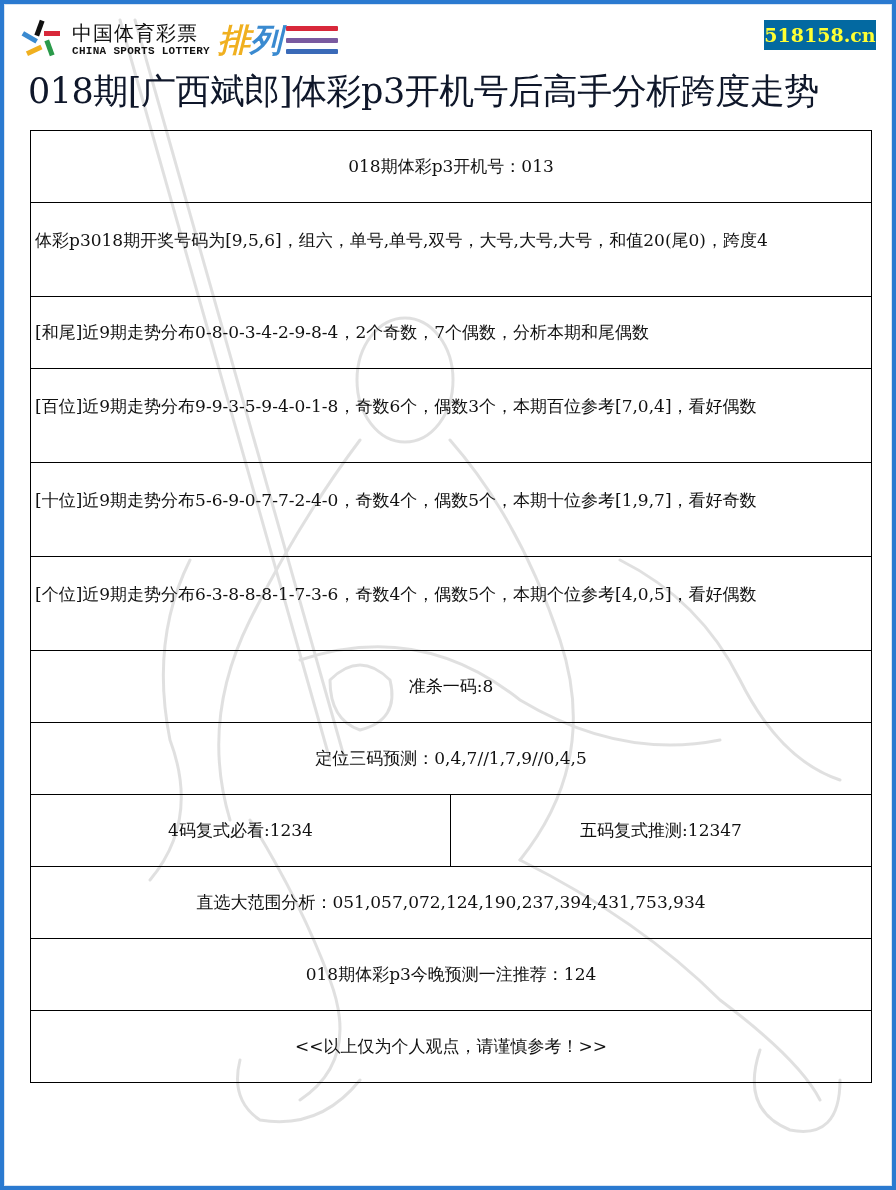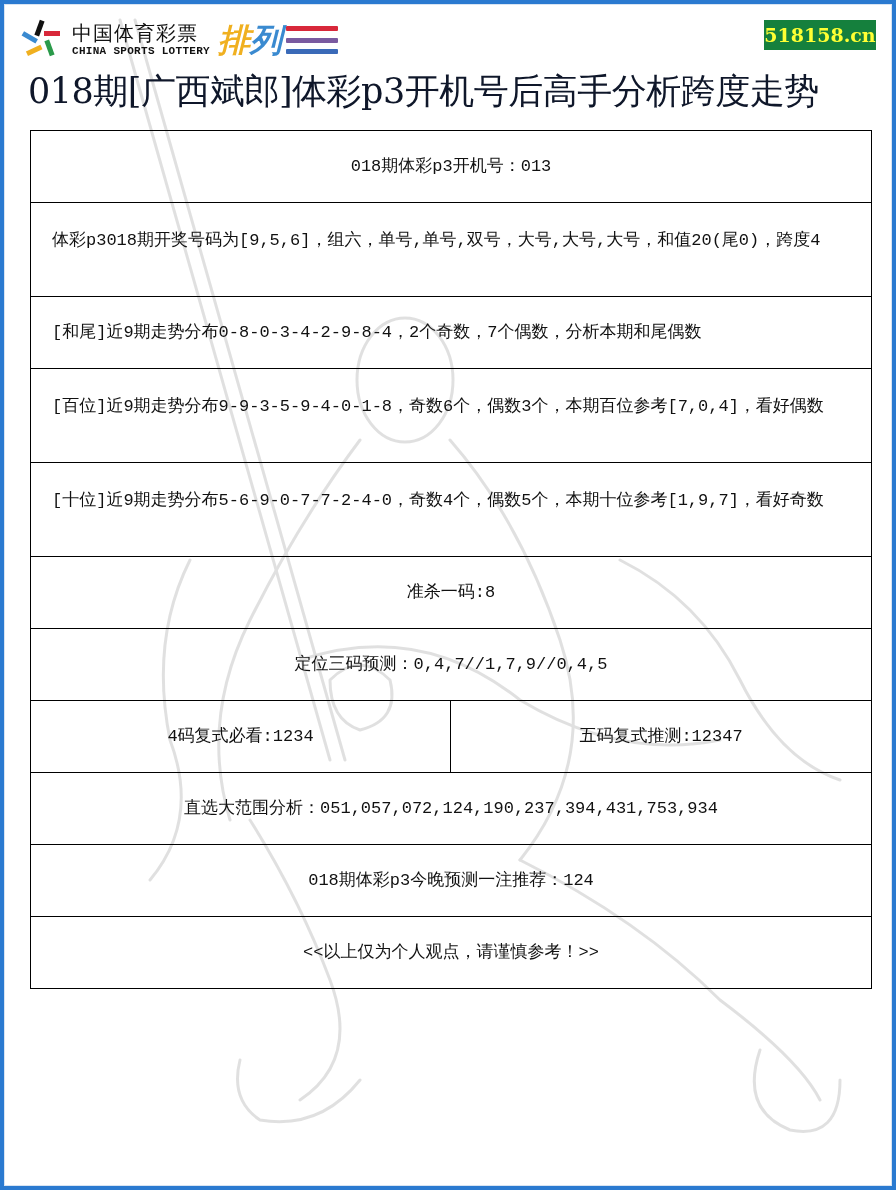--- a/index.html
+++ b/index.html
@@ -22,37 +22,37 @@
   .logo-text { margin-left: 8px; display: flex; flex-direction: column; }
   .logo-cn { font-family: "DejaVu Sans", sans-serif; font-size: 20px; color: #111; letter-spacing: 1px; line-height: 22px; }
   .logo-en { font-family: Liberation Mono, monospace; font-size: 11px; font-weight: bold; color: #111; letter-spacing: 0.3px; line-height: 14px; }
   .logo-p3 { margin-left: 8px; display: flex; align-items: center; font-family: "DejaVu Sans", sans-serif; font-weight: bold; font-style: italic; font-size: 32px; line-height: 40px; }
   .p3-a { color: #f0b020; }
   .p3-b { color: #3a8ad0; }
   .p3-c { display: inline-flex; flex-direction: column; justify-content: space-between; height: 28px; width: 52px; margin-left: 4px; }
   .p3-c span { display: block; height: 5px; border-radius: 1px; }
   .site-badge {
     position: absolute; right: 20px; top: 20px; width: 112px; height: 30px;
-    background: #15803d; color: #ffff33;
+    background: #0369a1; color: #ffff33;
     font-family: "DejaVu Serif", serif; font-size: 19px; font-weight: bold;
     display: flex; align-items: center; justify-content: center;
   }
   .page-title {
     position: absolute; left: 28px; top: 64px; width: 850px;
     font-size: 35px; color: #0f172a; white-space: nowrap; line-height: 54px;
     letter-spacing: -0.5px;
   }
   table.info {
     position: absolute; left: 30px; top: 130px; width: 841px;
     border-collapse: collapse; table-layout: fixed;
     font-family: "DejaVu Serif", serif; font-size: 17px; color: #111;
   }
   table.info td {
-    border: 1px solid #000; padding: 0 21px; vertical-align: middle;
-    background: transparent; line-height: 23px; font-family: Liberation Mono, monospace;
+    border: 1px solid #000; padding: 0 4px; vertical-align: middle;
+    background: transparent; line-height: 23px;
   }
   td.c { text-align: center; }
   td.l { text-align: left; }
   td.l .txt { display: block; margin-top: -18px; }
 </style>
 </head>
 <body>
 
 <div class="frame"></div>
 
@@ -123,20 +123,25 @@
   <tr style="height:94px">
     <td class="l" colspan="2">
           <span class="txt">[百位]近9期走势分布9-9-3-5-9-4-0-1-8，奇数6个，偶数3个，本期百位参考[7,0,4]，看好偶数</span>
         </td>
   </tr>
   <tr style="height:94px">
     <td class="l" colspan="2">
           <span class="txt">[十位]近9期走势分布5-6-9-0-7-7-2-4-0，奇数4个，偶数5个，本期十位参考[1,9,7]，看好奇数</span>
         </td>
   </tr>
+  <tr style="height:94px">
+    <td class="l" colspan="2">
+          <span class="txt">[个位]近9期走势分布6-3-8-8-8-1-7-3-6，奇数4个，偶数5个，本期个位参考[4,0,5]，看好偶数</span>
+        </td>
+  </tr>
   <tr style="height:72px">
     <td class="c" colspan="2">准杀一码:8</td>
   </tr>
   <tr style="height:72px">
     <td class="c" colspan="2">定位三码预测：0,4,7//1,7,9//0,4,5</td>
   </tr>
   <tr style="height:72px">
     <td class="c">4码复式必看:1234</td>
     <td class="c">五码复式推测:12347</td>
   </tr>

